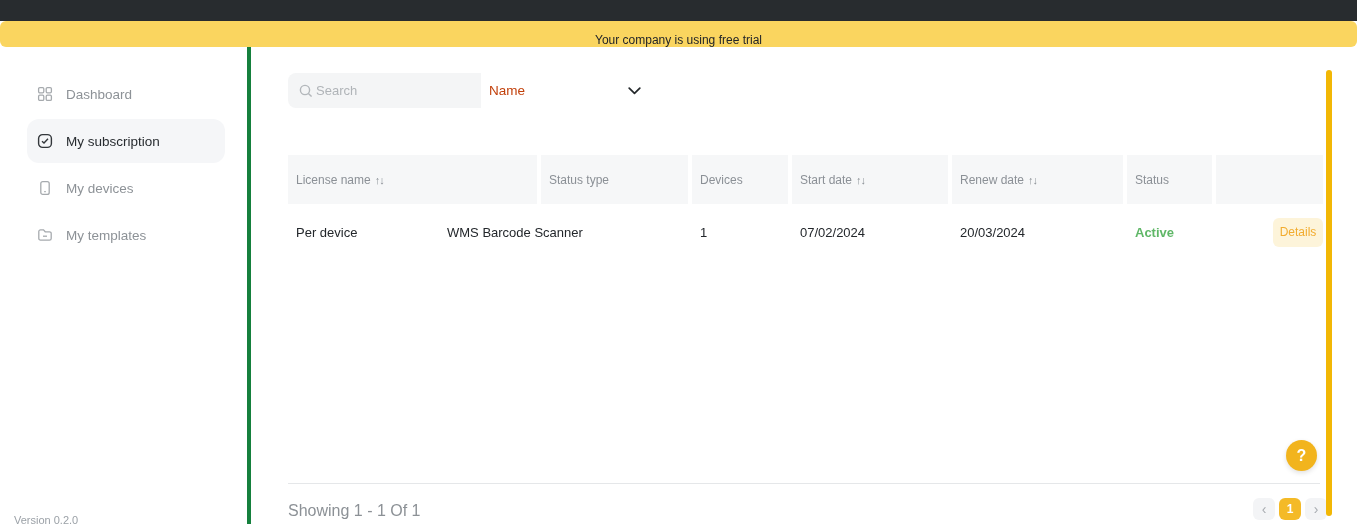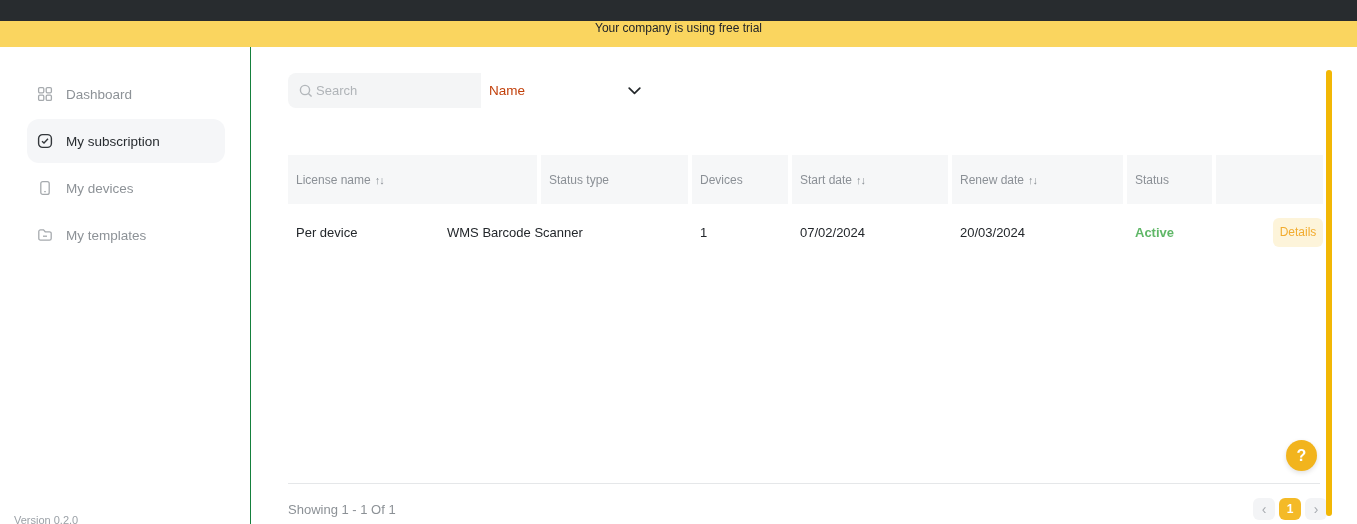--- a/index.html
+++ b/index.html
@@ -6,25 +6,25 @@
   html,body { background:#ffffff; }
   .app {
     position:relative; width:1357px; height:524px; overflow:hidden;
     background:#ffffff; font-family:"Liberation Sans", sans-serif;
     -webkit-font-smoothing:antialiased;
   }
   
   .topbar { position:absolute; left:0; top:0; width:1357px; height:21px; background:#282c2f; }
   .banner {
     position:absolute; left:0; top:21px; width:1357px; height:26px; background:#fad55f;
-    display:flex; align-items:flex-start; justify-content:center;
-    font-size:12px; color:#222529;
-  }
-  
-  .sidebar { position:absolute; left:0; top:47px; width:251px; height:477px; border-right:1px solid #15803d; background:#fff;text-decoration:underline; }
+    display:flex; align-items:flex-end; justify-content:center;
+    font-size:12px; color:#222529;border-radius:6px;
+  }
+  
+  .sidebar { position:absolute; left:0; top:47px; width:251px; height:477px; border-right:4px solid #15803d; background:#fff;text-decoration:underline; }
   .side-item {
     position:absolute; left:27px; width:198px; height:44px; border-radius:12px;
     display:flex; align-items:center; gap:13px; padding-left:10px;
     color:#8d9297; font-size:13.5px; cursor:pointer;
   }
   .side-item .ic { display:flex; align-items:center; color:#a6aaae; }
   .side-item.active { background:#f5f6f8; color:#282c30; }
   .side-item.active .ic { color:#33373b; }
   .version { position:absolute; left:14px; top:467px; font-size:11px; color:#9ba1a7; }
   
@@ -57,21 +57,21 @@
   }
   .c0{width:249px;} .c1{width:147px;} .c2{width:96px;} .c3{width:156px;} .c4{width:171px;} .c5{width:85px;} .c6{width:107px; flex:1;}
   .status-active { color:#5fb767;font-weight:bold; }
   .details-btn {
     margin-left:auto; height:29px; width:50px; border:none; cursor:pointer;
     background:#fdf4da; color:#f2ac2f; border-radius:6px; font-size:12px;
     font-family:"Liberation Sans", sans-serif;
   }
   
   .footer-divider { position:absolute; left:288px; top:483px; width:1032px; height:1px; background:#e5e7e9; }
-  .showing { position:absolute; left:288px; top:502px; font-size:13px; color:#8c9196; }
+  .showing { position:absolute; left:288px; top:502px; font-size:16px; color:#8c9196; }
   .pagination { position:absolute; left:1253px; top:498px; display:flex; gap:4px; }
   .page-btn {
     width:22px; height:22px; border:none; border-radius:6px; cursor:pointer;
     display:flex; align-items:center; justify-content:center;
     background:#f3f4f6; color:#a7abb0; font-size:14px; line-height:1;
     font-family:"Liberation Sans", sans-serif; padding:0;
   }
   .page-btn.current { background:#f4ba27; color:#ffffff; font-size:12px; font-weight:bold; }
   
   .help-btn {

